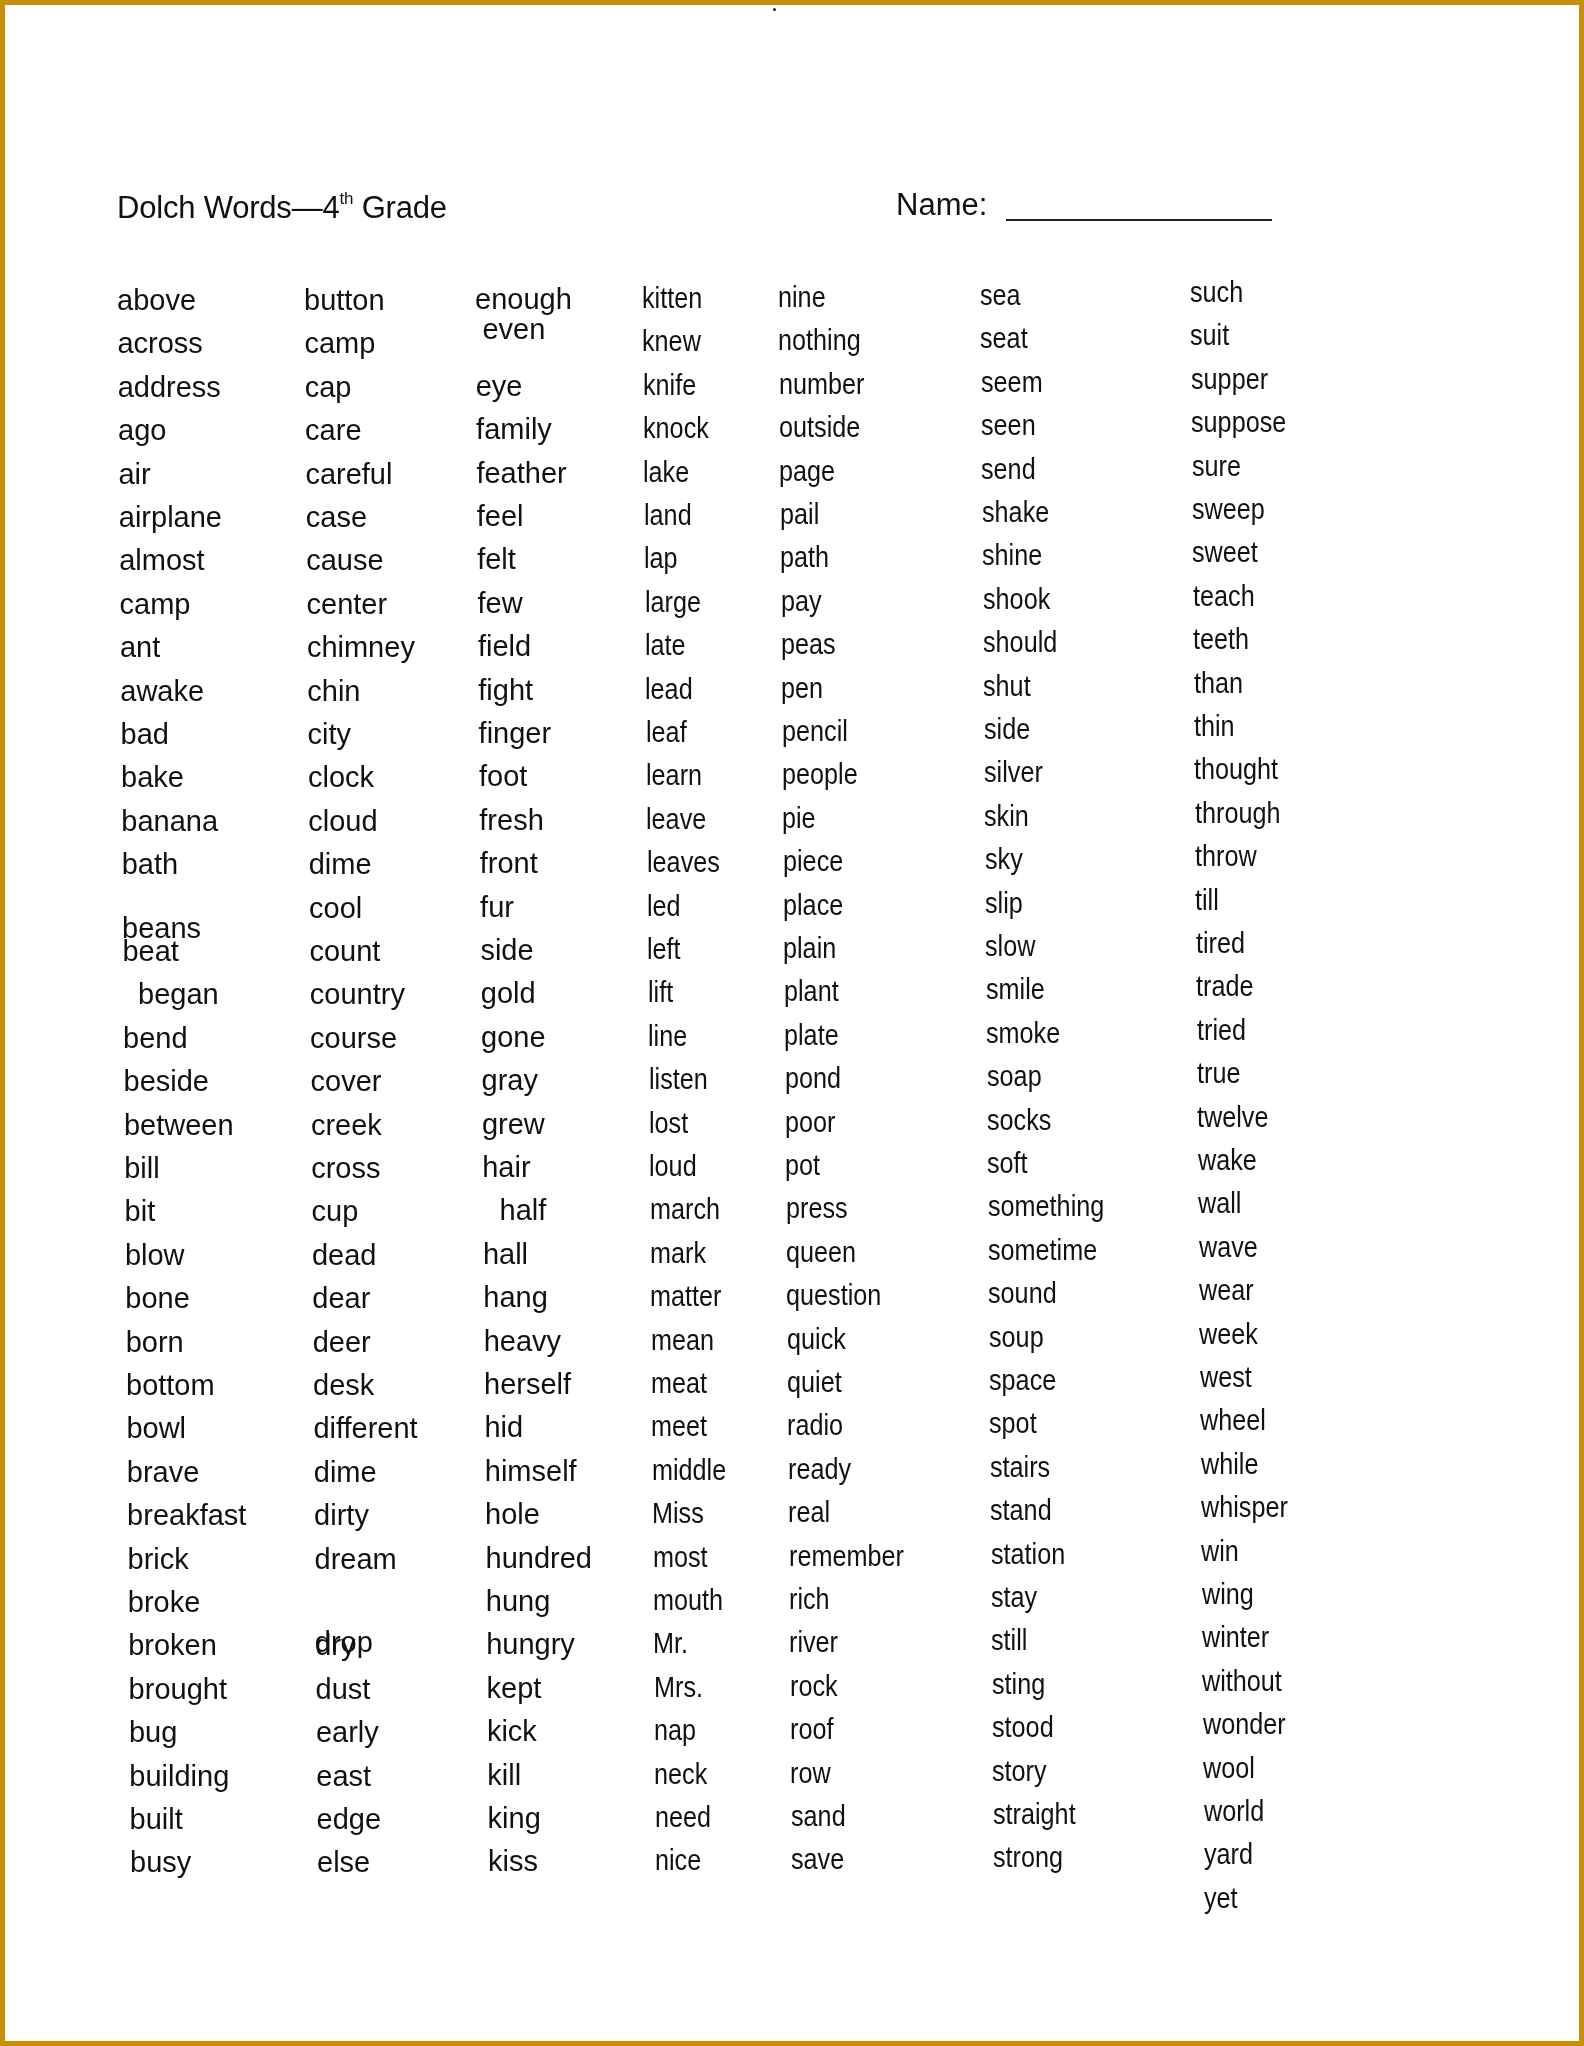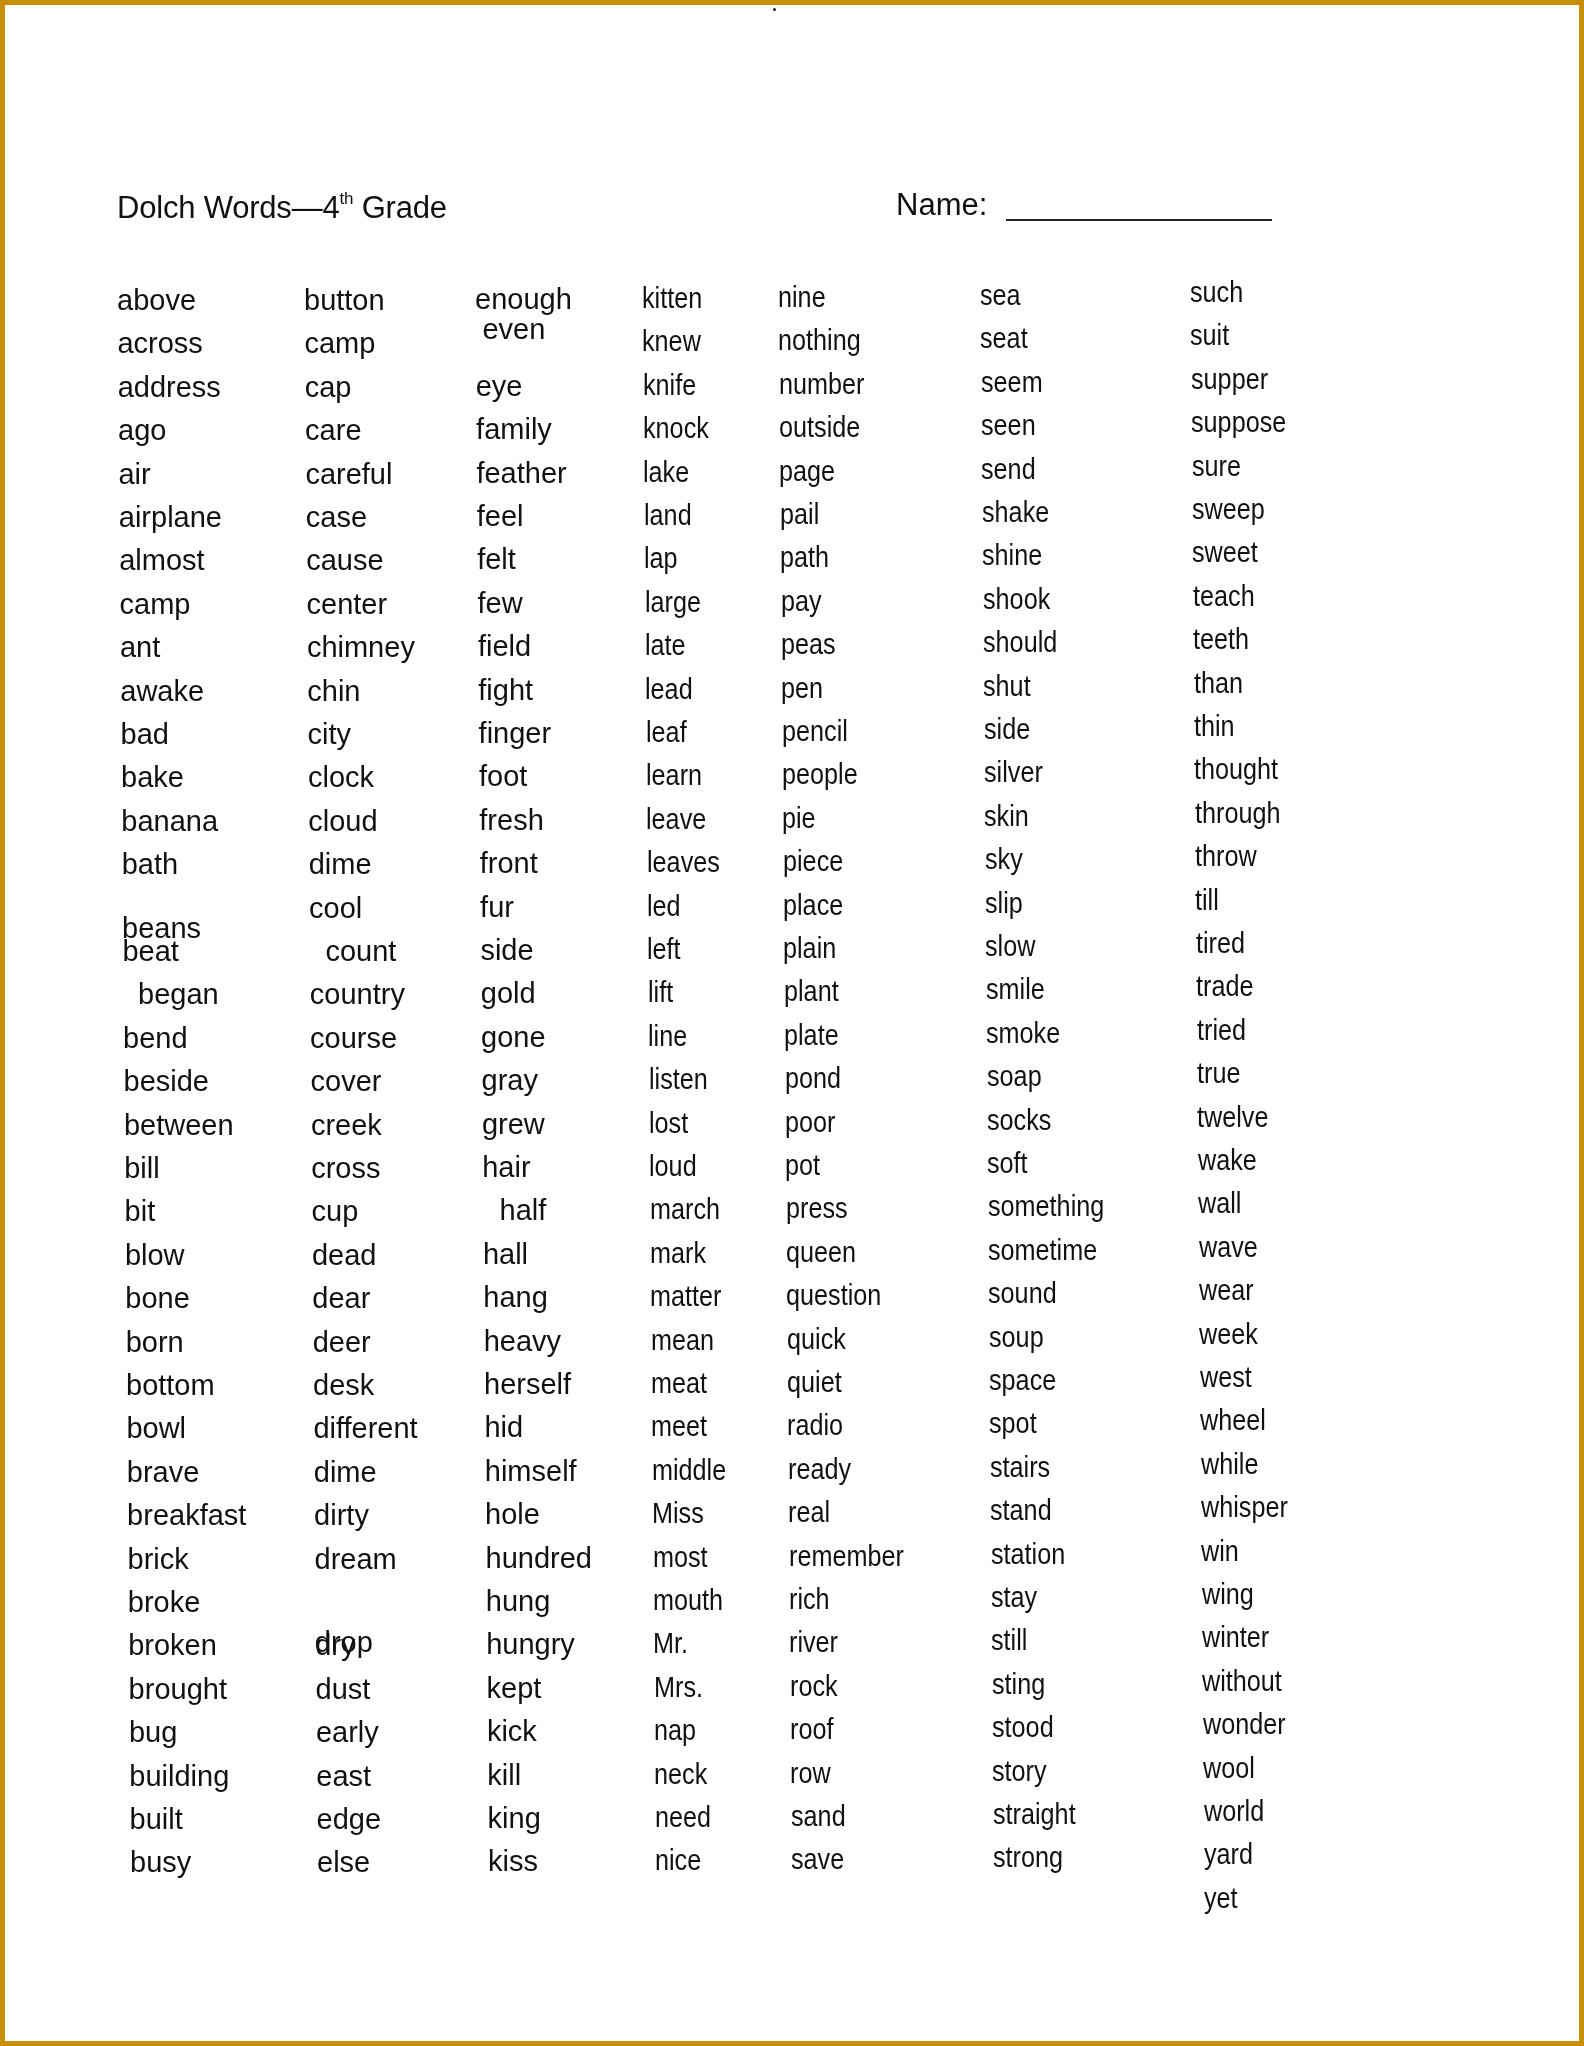--- a/index.html
+++ b/index.html
@@ -97,21 +97,21 @@
     <div class="word" style="left: 305.8px; top: 499px;">case</div>
     <div class="word" style="left: 306.2px; top: 542.4px;">cause</div>
     <div class="word" style="left: 306.5px; top: 585.8px;">center</div>
     <div class="word" style="left: 306.9px; top: 629.2px;">chimney</div>
     <div class="word" style="left: 307.3px; top: 672.6px;">chin</div>
     <div class="word" style="left: 307.6px; top: 716px;">city</div>
     <div class="word" style="left: 308px; top: 759.4px;">clock</div>
     <div class="word" style="left: 308.3px; top: 802.8px;">cloud</div>
     <div class="word" style="left: 308.7px; top: 846.2px;">dime</div>
     <div class="word" style="left: 309.1px; top: 889.6px;">cool</div>
-    <div class="word" style="left: 309.4px; top: 933px; margin-left: 16px;">count</div>
+    <div class="word" style="left: 309.4px; top: 933px;">count</div>
     <div class="word" style="left: 309.8px; top: 976.4px;">country</div>
     <div class="word" style="left: 310.1px; top: 1019.8px;">course</div>
     <div class="word" style="left: 310.5px; top: 1063.2px;">cover</div>
     <div class="word" style="left: 310.9px; top: 1106.6px;">creek</div>
     <div class="word" style="left: 311.2px; top: 1150px;">cross</div>
     <div class="word" style="left: 311.6px; top: 1193.4px;">cup</div>
     <div class="word" style="left: 311.9px; top: 1236.8px;">dead</div>
     <div class="word" style="left: 312.3px; top: 1280.2px;">dear</div>
     <div class="word" style="left: 312.7px; top: 1323.6px;">deer</div>
     <div class="word" style="left: 313px; top: 1367px;">desk</div>

